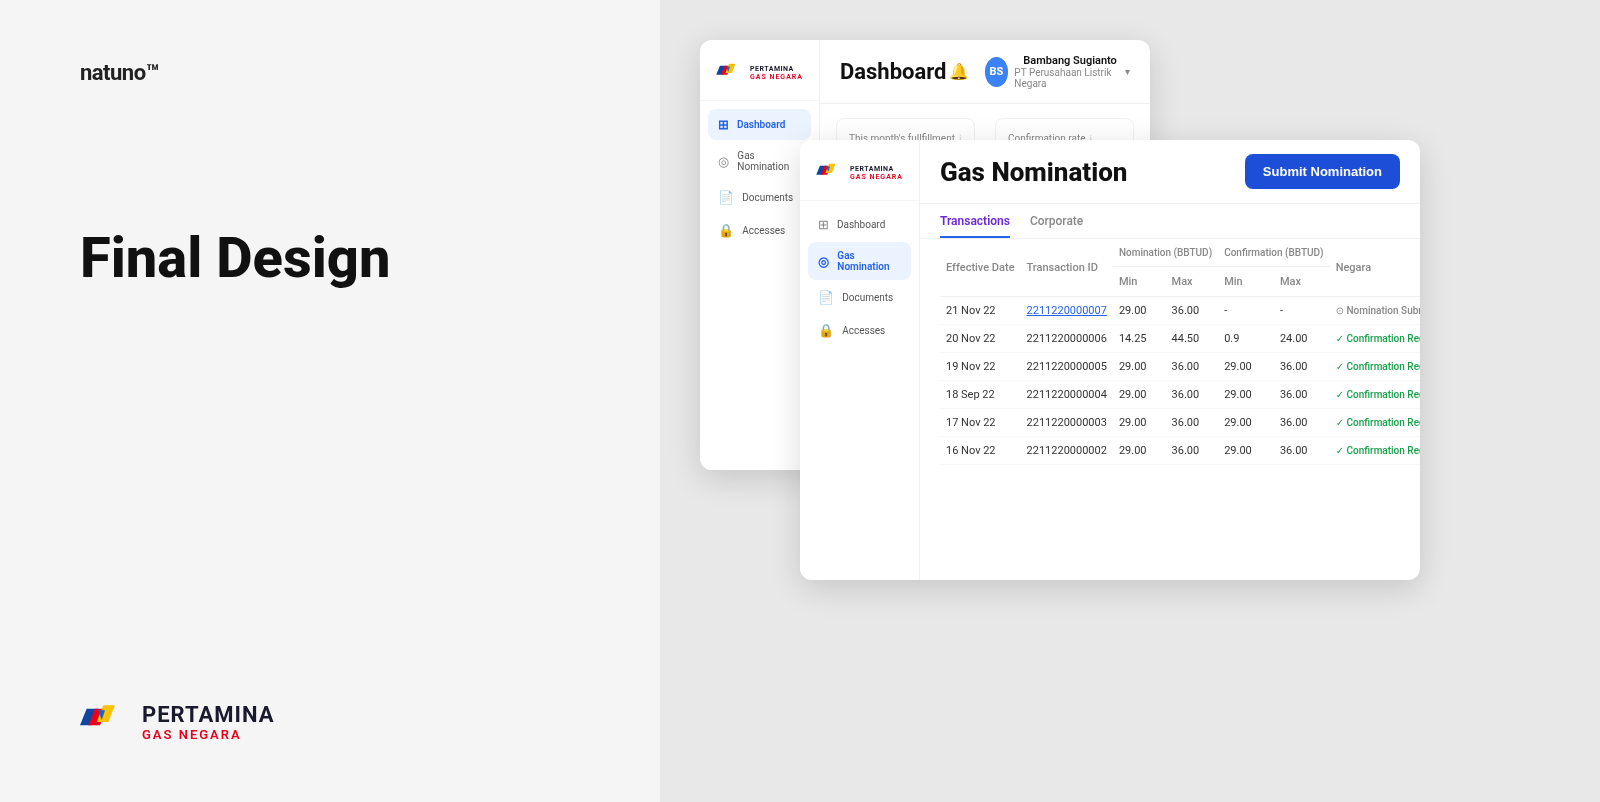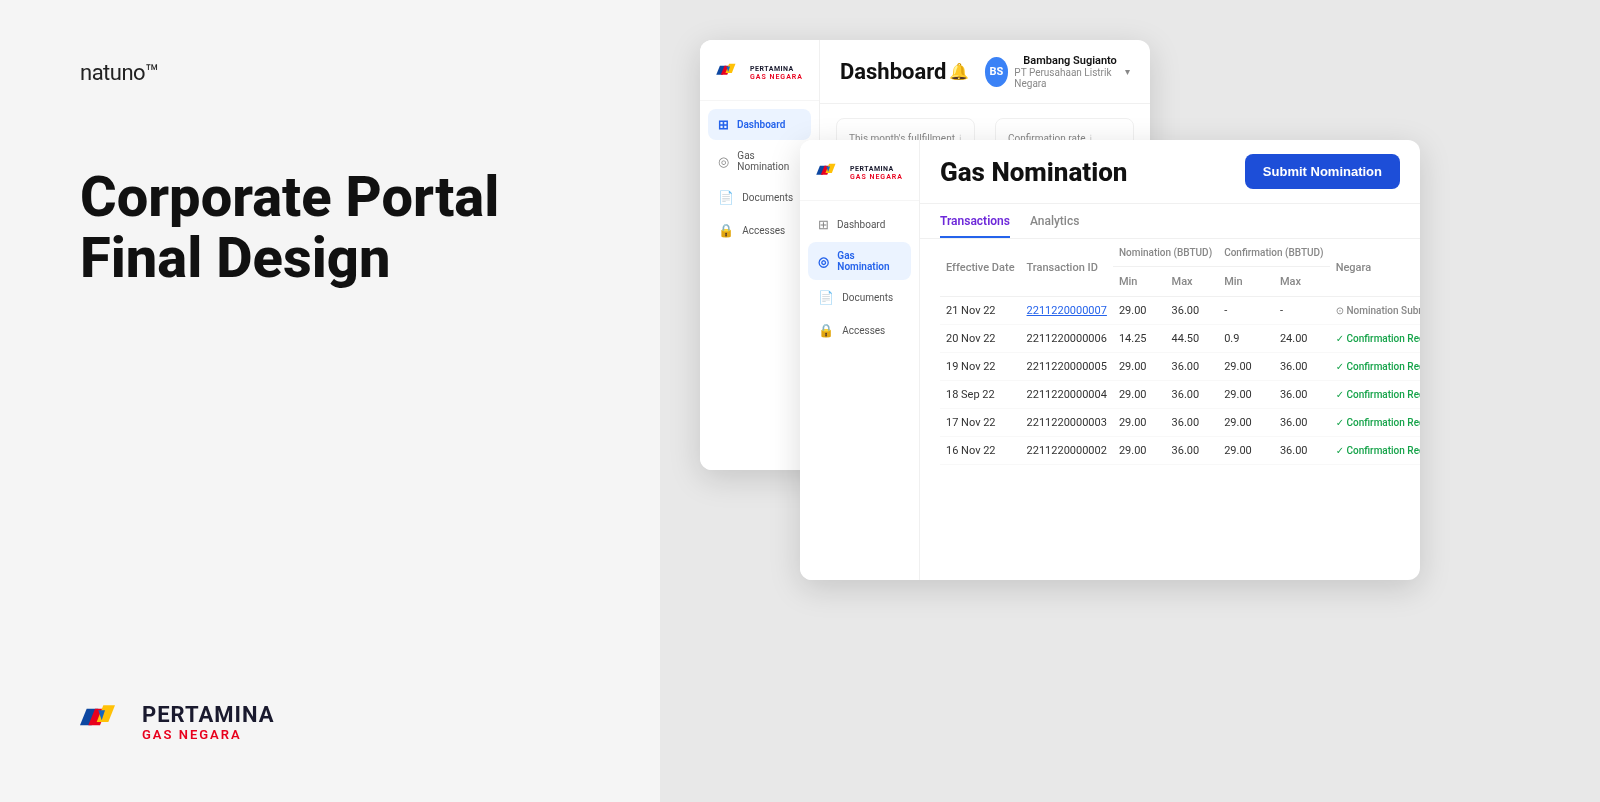--- a/index.html
+++ b/index.html
@@ -17,21 +17,21 @@
     .left-panel {
       width: 660px;
       background: #f5f5f5;
       display: flex;
       flex-direction: column;
       justify-content: space-between;
       padding: 60px 80px;
     }
     .natuno-logo {
       font-size: 22px;
-      font-weight: 400;
+      font-weight: 700;
       color: #222;
       letter-spacing: -0.5px;
     }
     .main-title {
       font-size: 56px;
       font-weight: 800;
       color: #111;
       line-height: 1.1;
       margin-top: 20px;
     }
@@ -376,21 +376,21 @@
 </head>
 <body>
 
 <div class="left-panel">
   <div>
     <div class="natuno-logo">
       <span>natuno™</span>
     </div>
     <div class="main-title">
       <br>
-      <span>Corporate Portal</span><br>
+      <br>
       <span>Final Design</span>
     </div>
   </div>
   <div class="bottom-logo">
     <div class="pertamina-logo-container">
 
       <svg class="logo-svg" viewBox="0 0 60 48" fill="none" xmlns="http://www.w3.org/2000/svg">
 
         <polygon points="8,8 22,8 14,28 0,28" fill="#0D47A1"></polygon>
 
@@ -571,21 +571,21 @@
           </div>
         </div>
 
         <div style="flex:1;display:flex;flex-direction:column;overflow:hidden;">
           <div class="nom-header">
             <span class="nom-title">Gas Nomination</span>
             <button class="submit-btn">Submit Nomination</button>
           </div>
           <div class="nom-tabs">
             <div class="tab active">Transactions</div>
-            <div class="tab">Analytics</div>
+            <div class="tab">Corporate</div>
           </div>
           <div class="table-container">
             <table class="data-table">
               <thead>
                 <tr>
                   <th rowspan="2">Effective Date</th>
                   <th rowspan="2">Transaction ID</th>
                   <th colspan="2" style="text-align:center;font-size:10px;">Nomination (BBTUD)</th>
                   <th colspan="2" style="text-align:center;font-size:10px;">Confirmation (BBTUD)</th>
                   <th rowspan="2">Negara</th>

